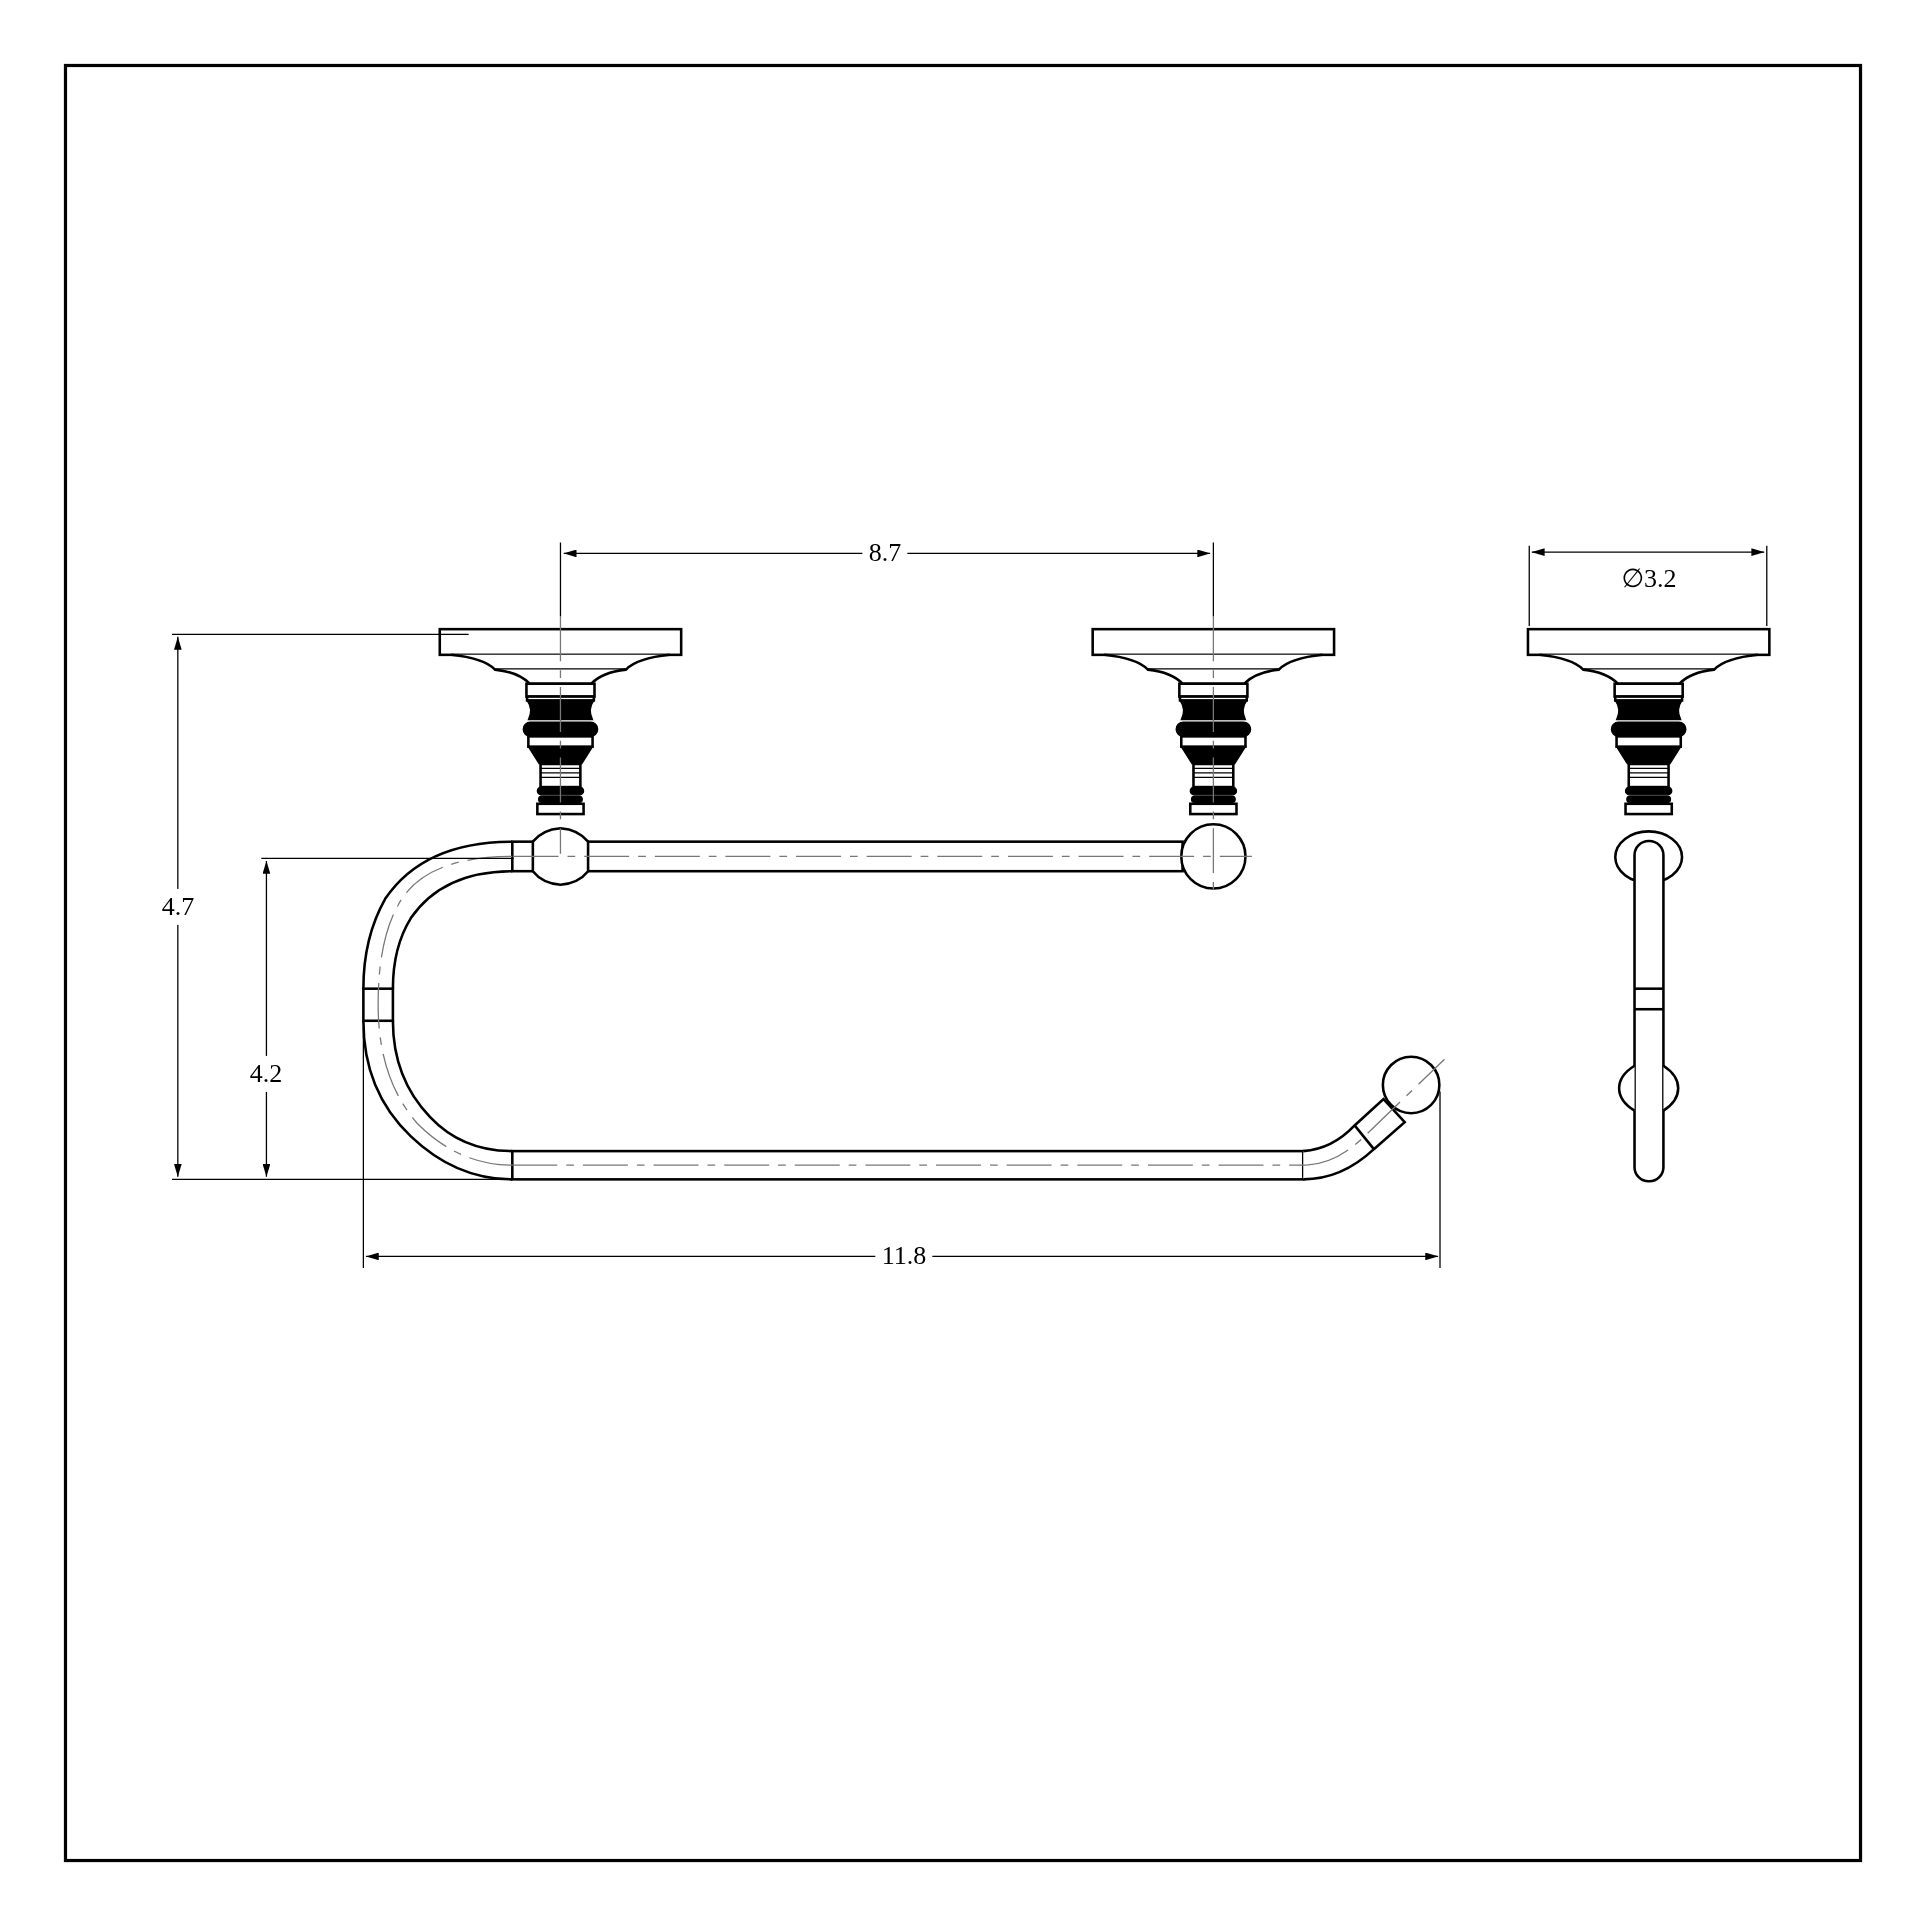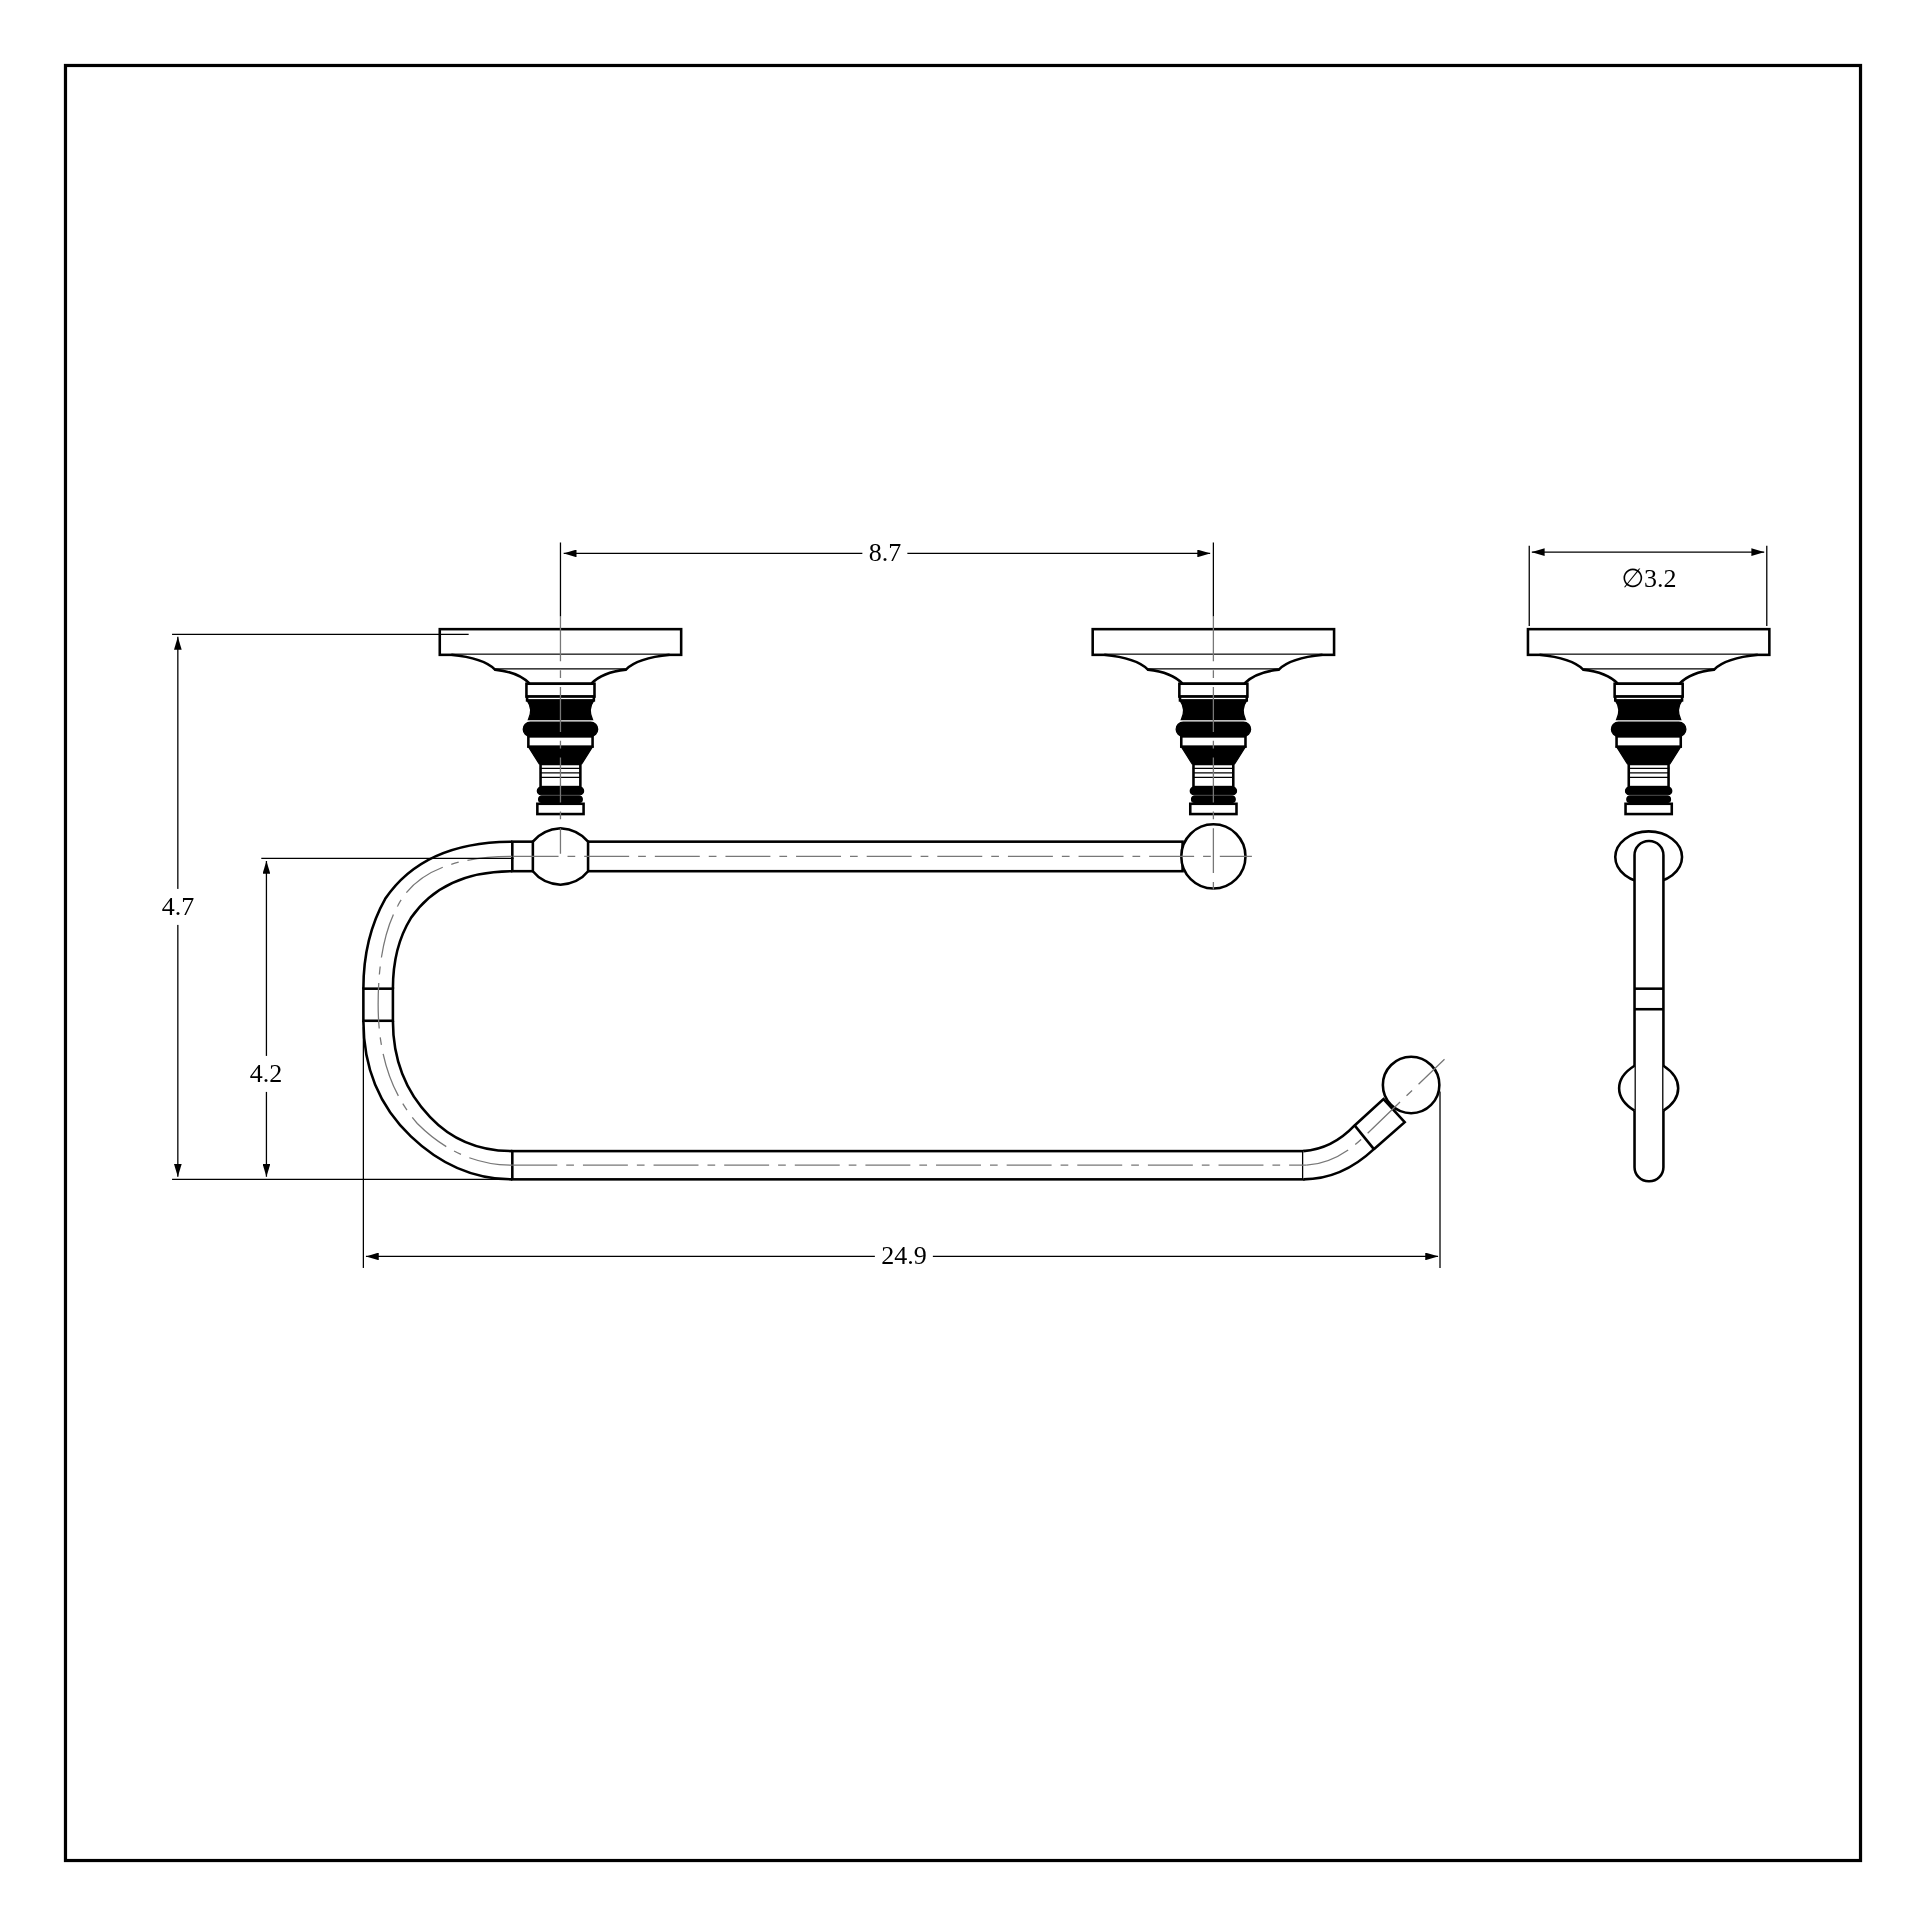--- a/index.html
+++ b/index.html
@@ -127,15 +127,15 @@
 <div class="dim-label" style="left:1649px; top:579px;">
   <span>∅</span><span>3.2</span>
 </div>
 <div class="dim-label" style="left:178px; top:907px; padding:5.1px 0;">
   <span>4.7</span>
 </div>
 <div class="dim-label" style="left:266px; top:1074px; padding:5.1px 0;">
   <span>4.2</span>
 </div>
 <div class="dim-label" style="left:904px; top:1256px;">
-  <span>24.9</span>
+  <span>11.8</span>
 </div>
 
 
 </body></html>

